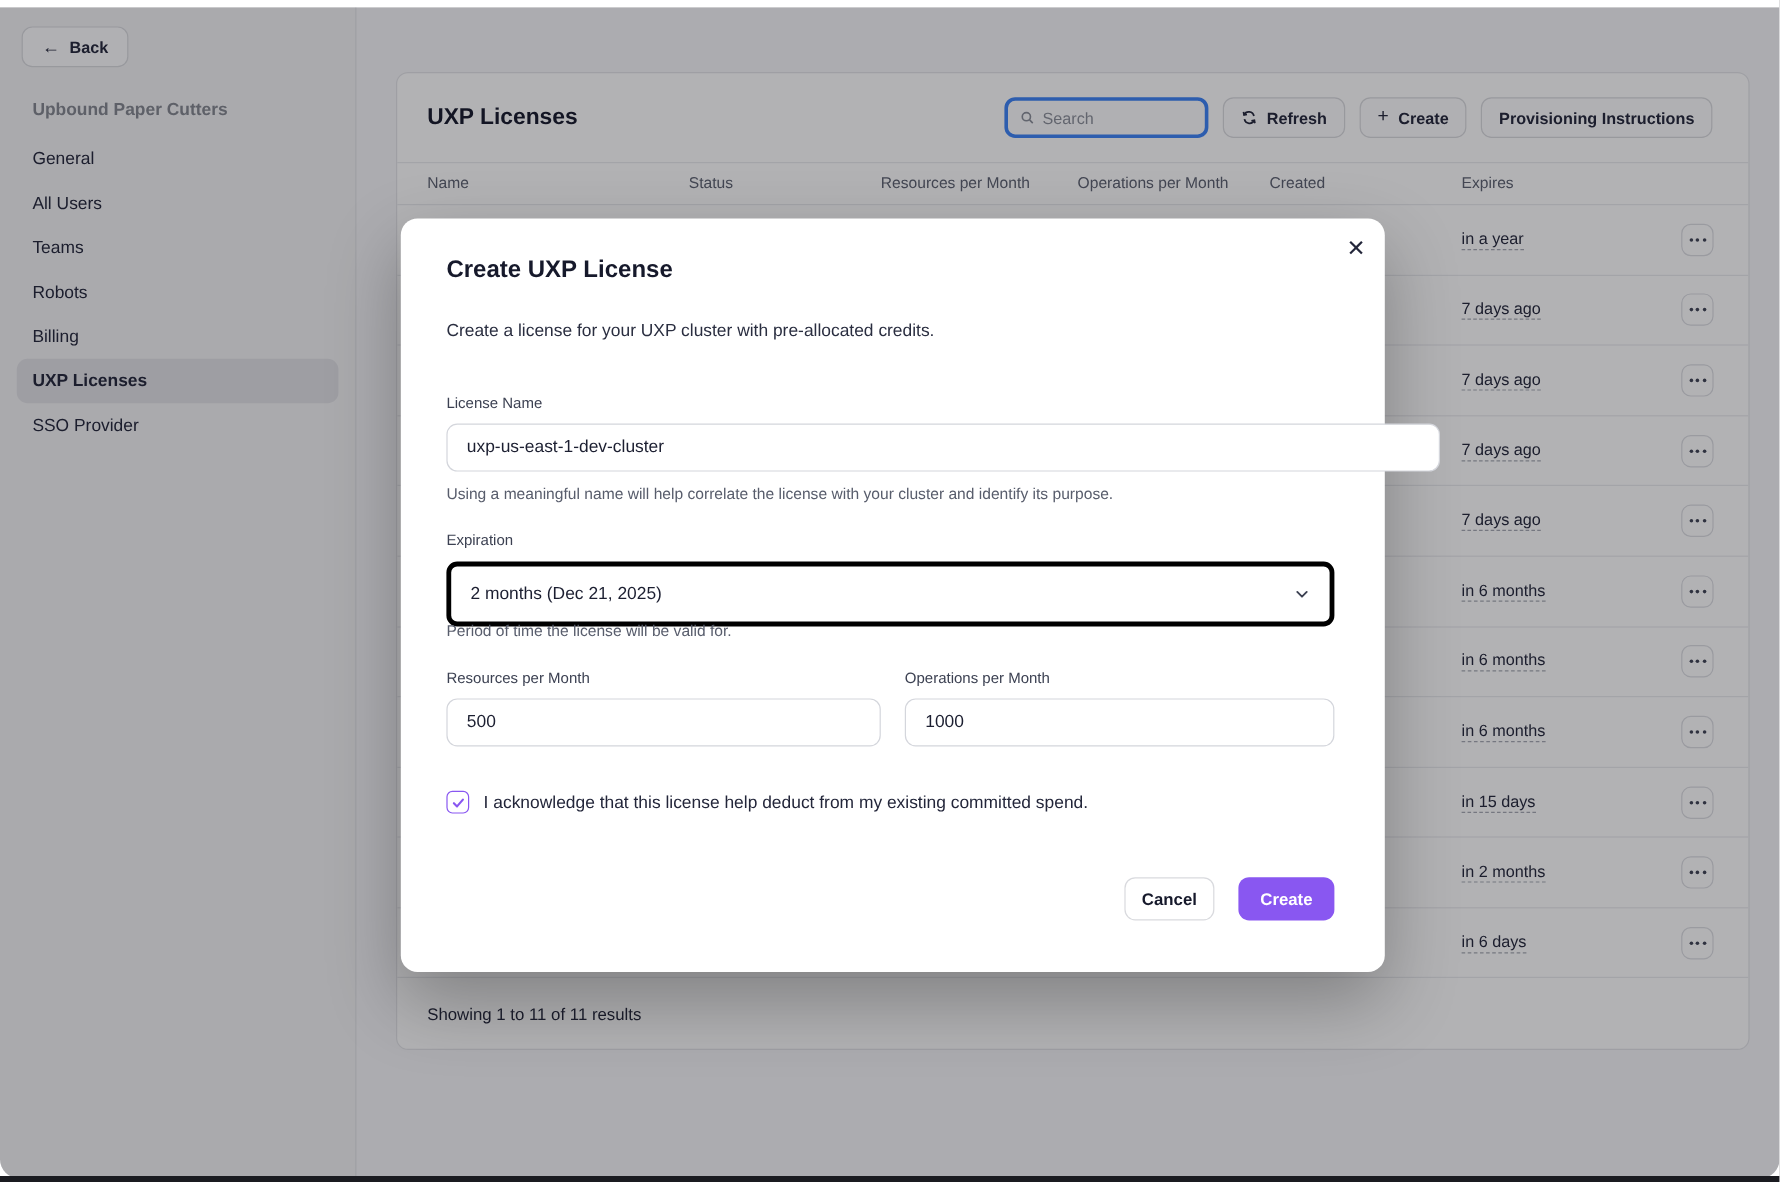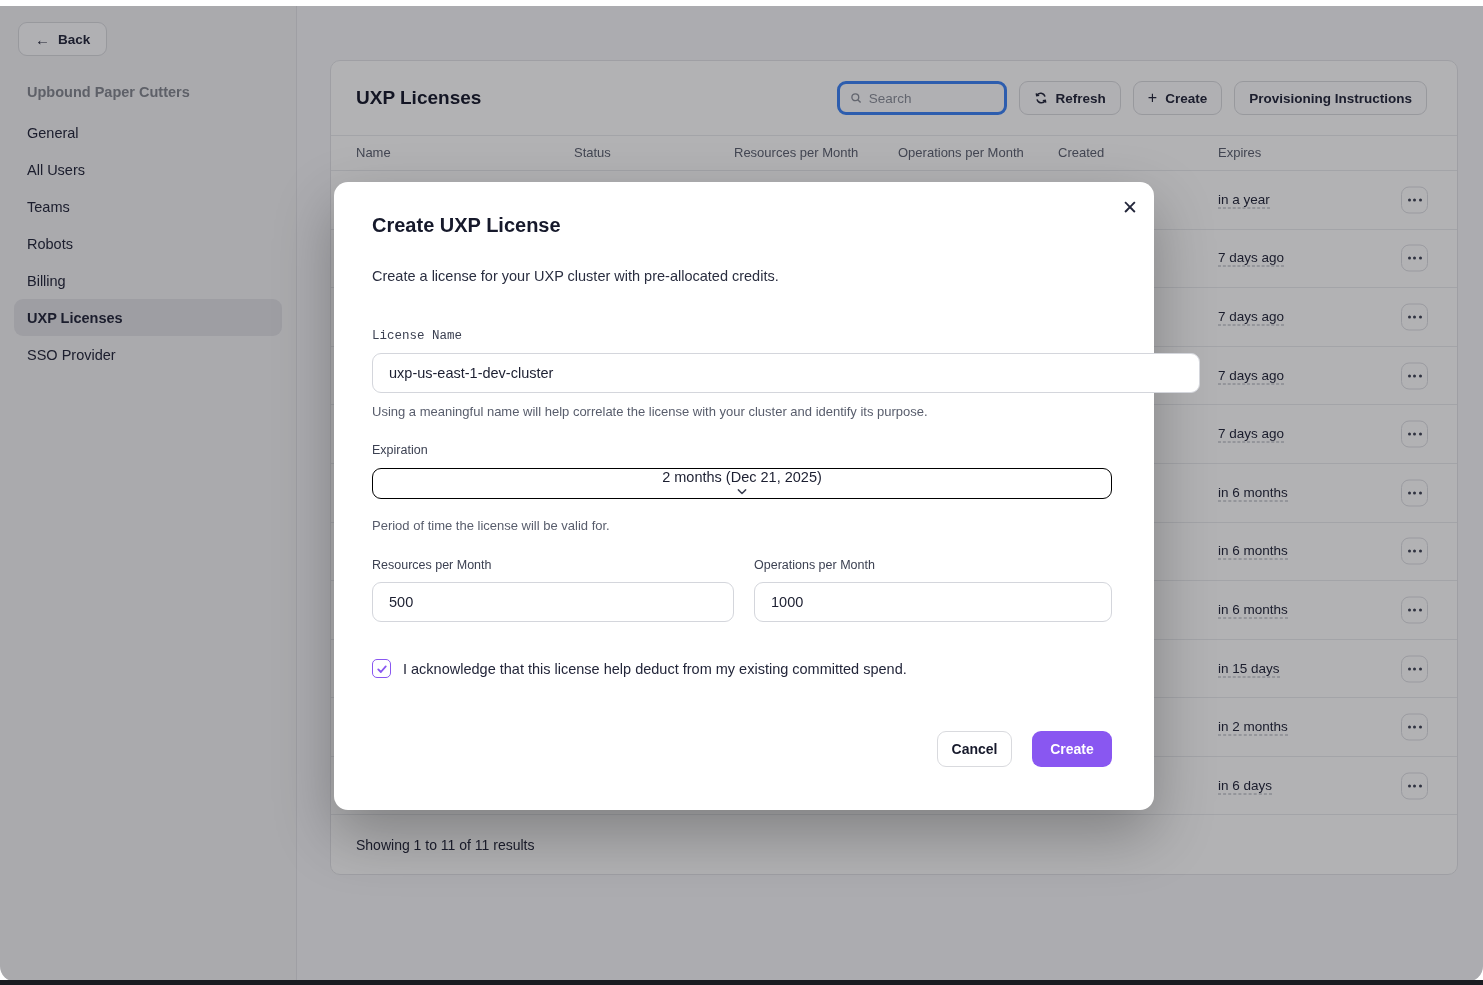--- a/index.html
+++ b/index.html
@@ -90,25 +90,25 @@
   }
   .m-title { position:absolute; left:38px; top:32px; font-size:20px; font-weight:700; color:#16192b; }
   .m-sub { position:absolute; left:38px; top:86px; font-size:14.5px; color:#2a2e40; }
   .f-label { position:absolute; font-size:12.5px; color:#3c4152; }
   .f-help { position:absolute; font-size:13px; color:#585d6c; }
   .f-input {
     position:absolute; height:40px; border:1px solid #d4d6dc; border-radius:9px;
     padding:0 16px; font-size:14.5px; color:#1c1f31; font-family:inherit; background:#fff; outline:none;
   }
   .f-select {
-    position:absolute; height:31px; border:1px solid #000000; border-radius:9px;
+    position:absolute; height:54px; border:4px solid #000000; border-radius:9px;
     padding:0 16px; font-size:14.5px; color:#1c1f31; background:#fff;
-    display:flex; align-items:center; justify-content:space-between; cursor:pointer;flex-direction:column;
-  }
-  .lbl-name { left:38px; top:147px;font-family:Liberation Mono, monospace; }
+    display:flex; align-items:center; justify-content:space-between; cursor:pointer;
+  }
+  .lbl-name { left:38px; top:147px; }
   .inp-name { left:38px; top:171px; width:828px; }
   .help-name { left:38px; top:222px; }
   .lbl-exp { left:38px; top:261px; }
   .sel-exp { left:38px; top:286px; width:740px; }
   .help-exp { left:38px; top:336px; }
   .lbl-res { left:38px; top:376px; }
   .inp-res { left:38px; top:400px; width:362px; }
   .lbl-ops { left:420px; top:376px; }
   .inp-ops { left:420px; top:400px; width:358px; }
   .ack-row { position:absolute; left:38px; top:477px; display:flex; align-items:center; gap:12px; cursor:pointer; }

